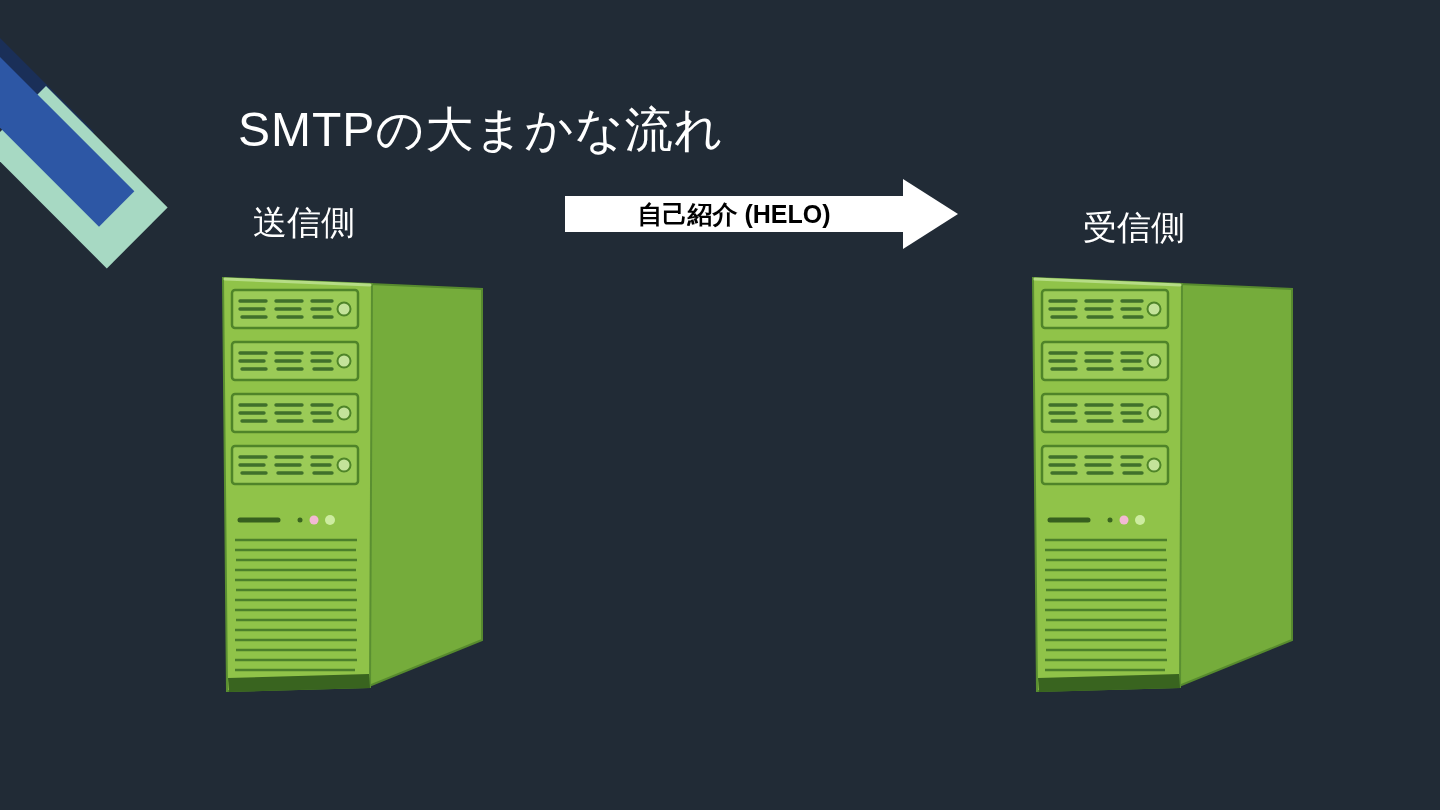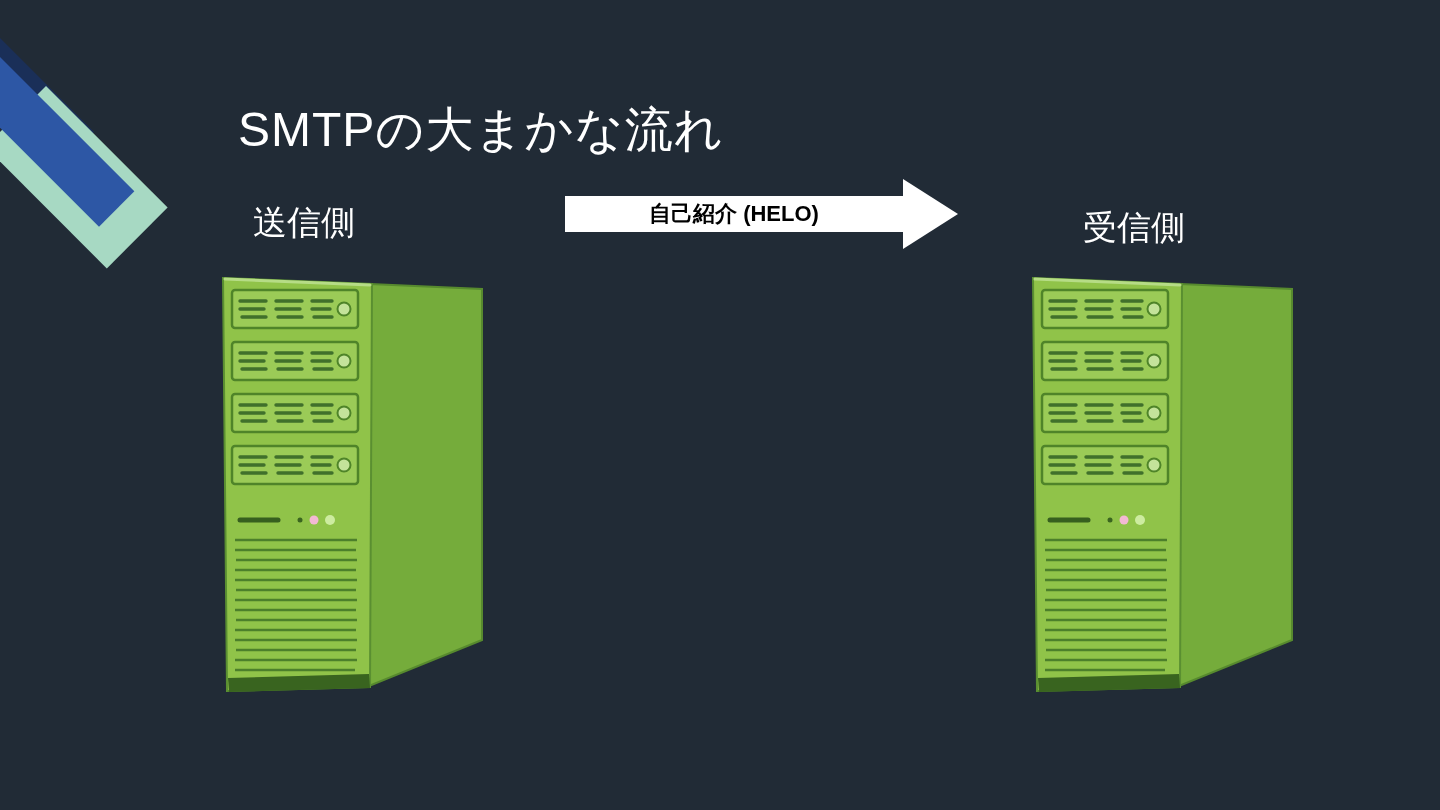--- a/index.html
+++ b/index.html
@@ -54,21 +54,21 @@
     width:0; height:0;
     border-top:35px solid transparent;
     border-bottom:35px solid transparent;
     border-left:55px solid var(--arrow_fill, #ffffff);
   }
   .arrow-label {
     position:absolute; left:0; top:17px;
     width:338px; height:36px;
     line-height:36px;
     text-align:center;
-    font-size:22px; font-weight:700;
+    font-size:25px; font-weight:700;
     color: var(--arrow_text, #000000);
     white-space:nowrap;
   }
 
   
   .server { position:absolute; width:265px; height:428px; }
   .server.left  { left:220px;  top:268px; }
   .server.right { left:1030px; top:268px; }
 
   .srv-side  { fill: var(--server_side, #75ac3b);  stroke:#578a2e; stroke-width:2; }

